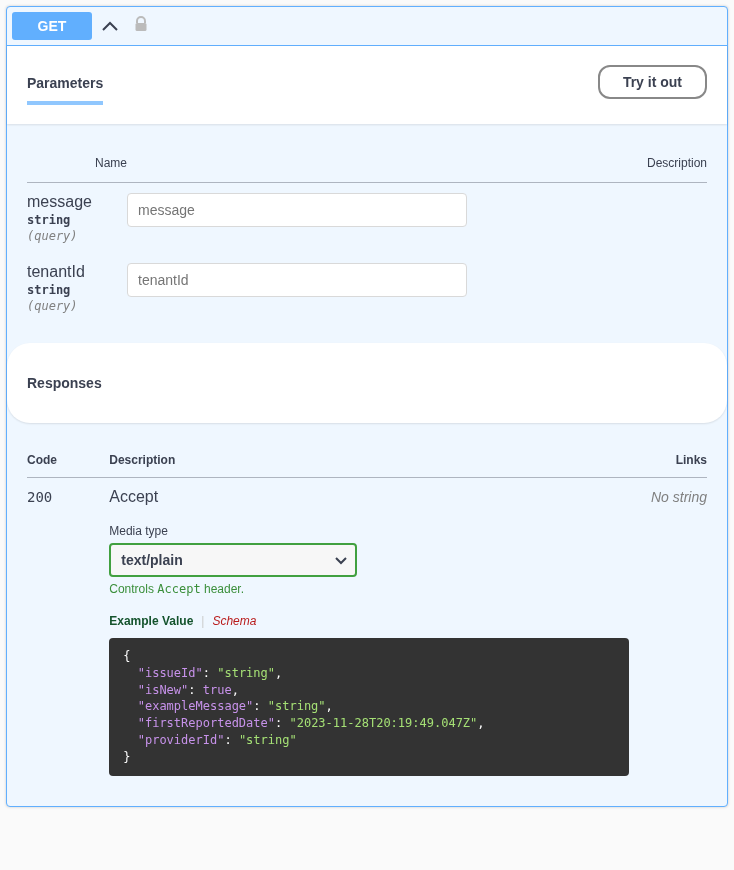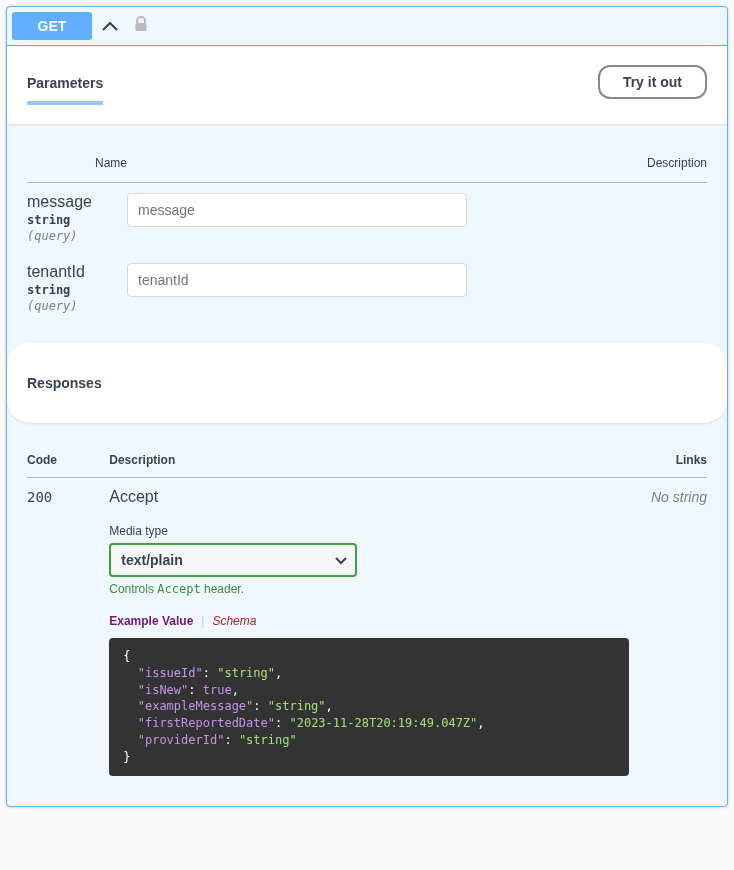--- a/index.html
+++ b/index.html
@@ -216,21 +216,21 @@
     .controls-accept .mono { font-family: Consolas, monospace; }
     .example-tabs {
       margin-top: 18px;
       display: flex;
       align-items: center;
       gap: 8px;
       font-size: 12px;
     }
     .example-tab-active {
       font-weight: 700;
-      color: #701a75;
+      color: #14532d;
     }
     .example-tab-inactive {
       color: #b91c1c;
       cursor: pointer;
       font-style: italic;
     }
     .divider {
       color: #ccc;
     }
     .code-block {

